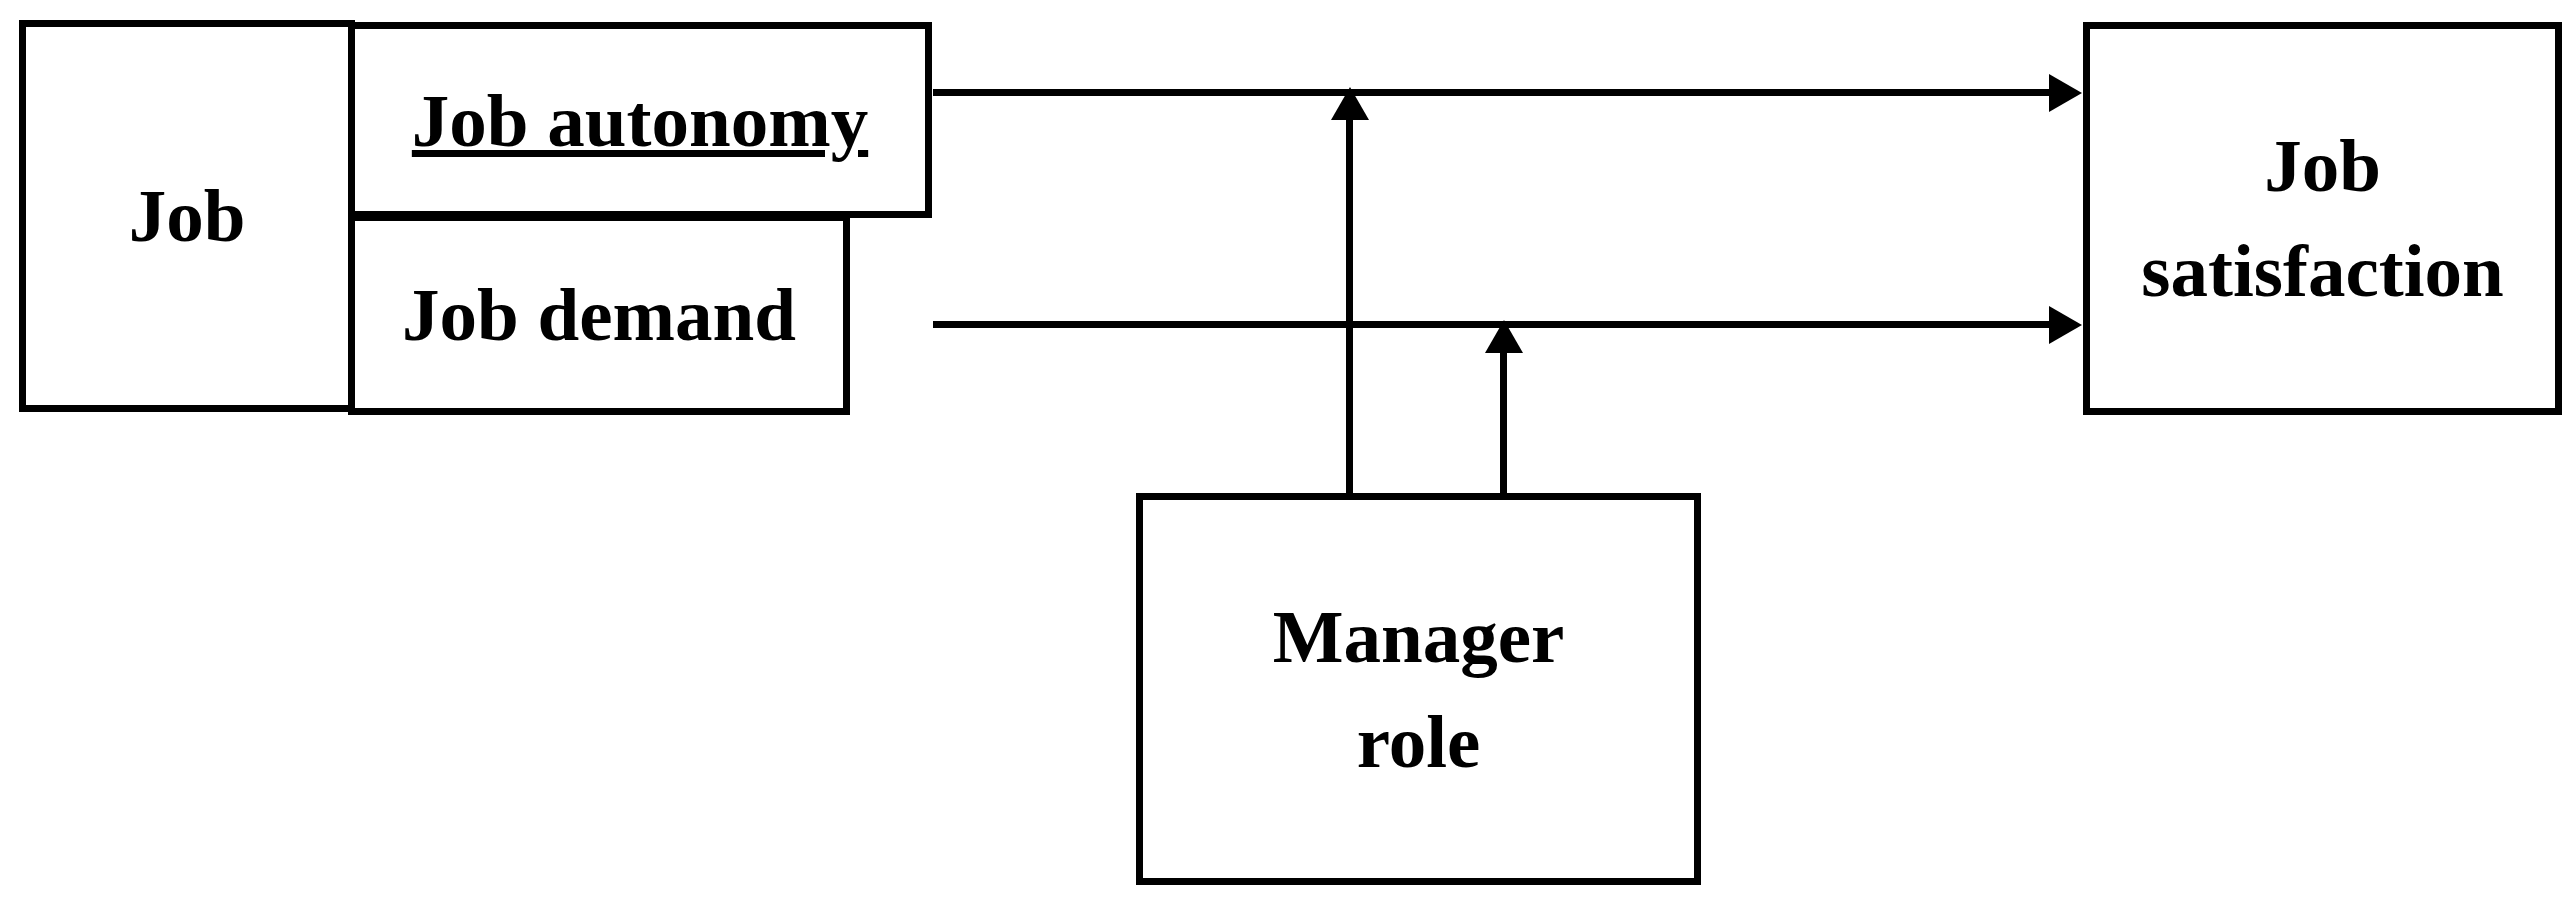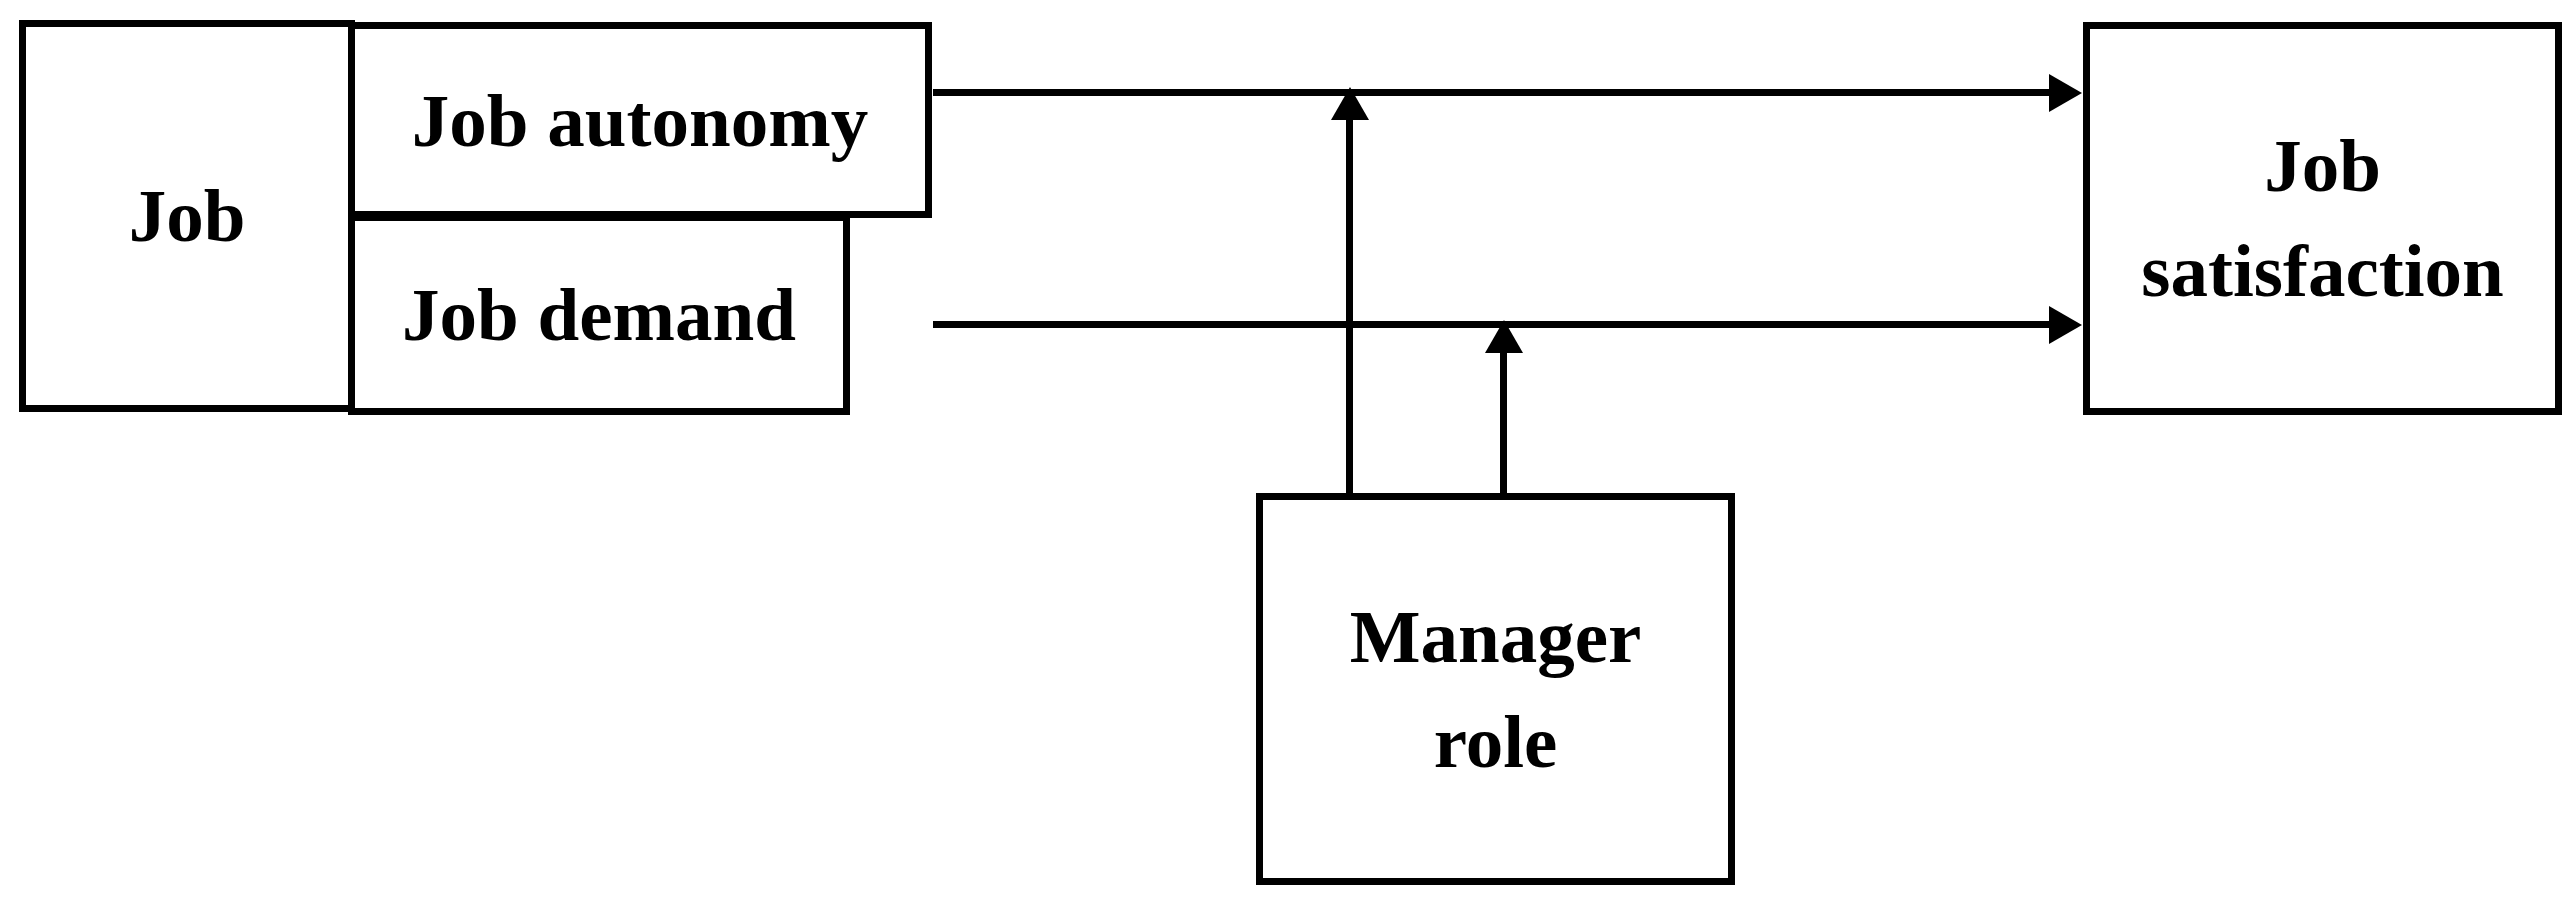--- a/index.html
+++ b/index.html
@@ -26,24 +26,24 @@
     justify-content: center;
     text-align: center;
     font-weight: bold;
     font-size: 75px;
     line-height: 105px;
     white-space: nowrap;
   }
 
   
   .box-stress       { left: 19px;   top: 19.5px;  width: 336px; height: 392px; z-index: 1; }
-  .box-autonomy     { left: 348px;  top: 22.4px;  width: 584px; height: 196px; z-index: 2; }
+  .box-autonomy     { left: 348px;  top: 22.4px;  width: 584px; height: 196px; z-index: 2; text-decoration: underline; }
   .box-demand       { left: 348px;  top: 214px; width: 502px; height: 201px; z-index: 2; }
   .box-satisfaction { left: 2083px; top: 21.6px;  width: 479px; height: 393px; z-index: 2; }
-  .box-manager      { left: 1256px; top: 493px; width: 479px; height: 392px; z-index: 2; }
+  .box-manager      { left: 1136px; top: 493px; width: 565px; height: 392px; z-index: 2; }
 
   .edge-line { position: absolute; background: var(--ink); z-index: 3; }
   .edge-head { position: absolute; width: 0; height: 0; z-index: 4; }
 
   
   .h1-line { left: 933px; top: 89px; width: 1118px; height: 7.2px; }
   .h1-head { left: 2049px; top: 74px;
              border-top: 19px solid transparent; border-bottom: 19px solid transparent;
              border-left: 33px solid var(--ink); }
 

